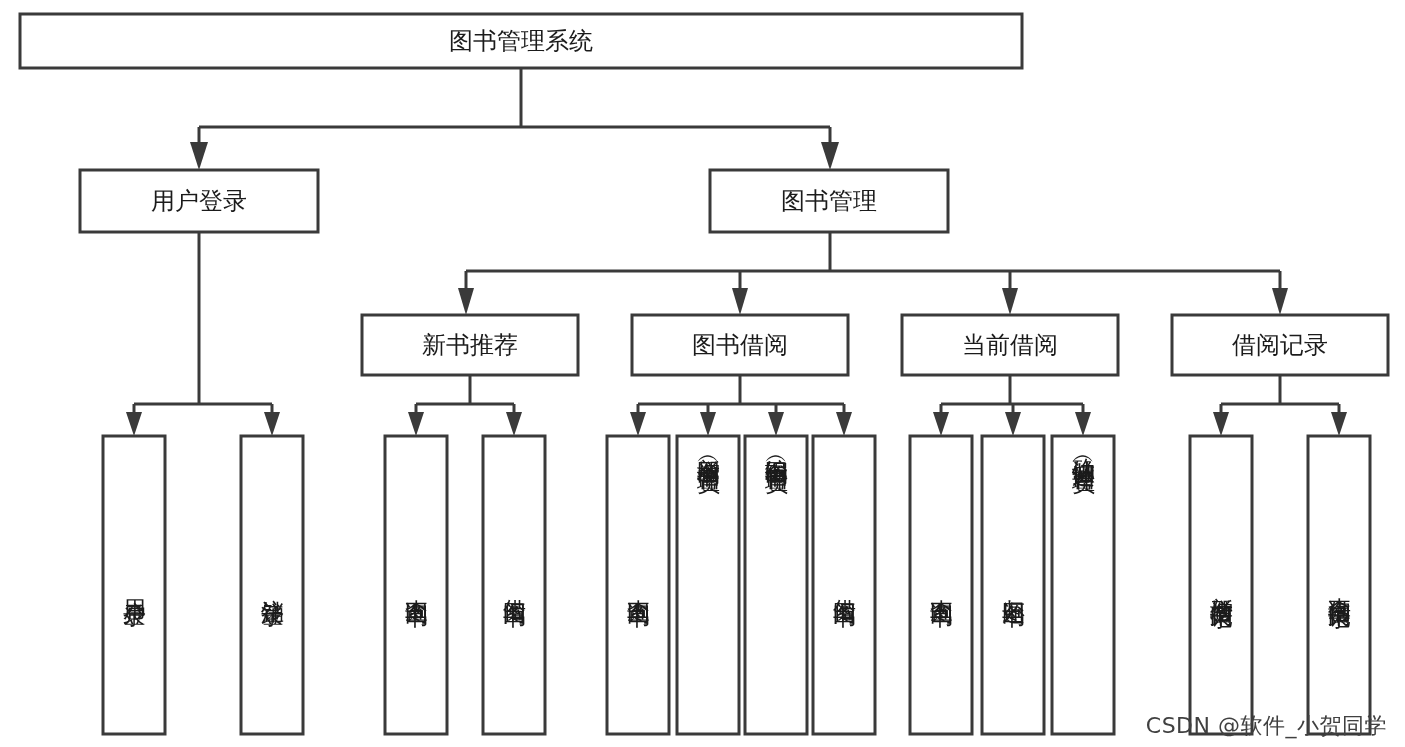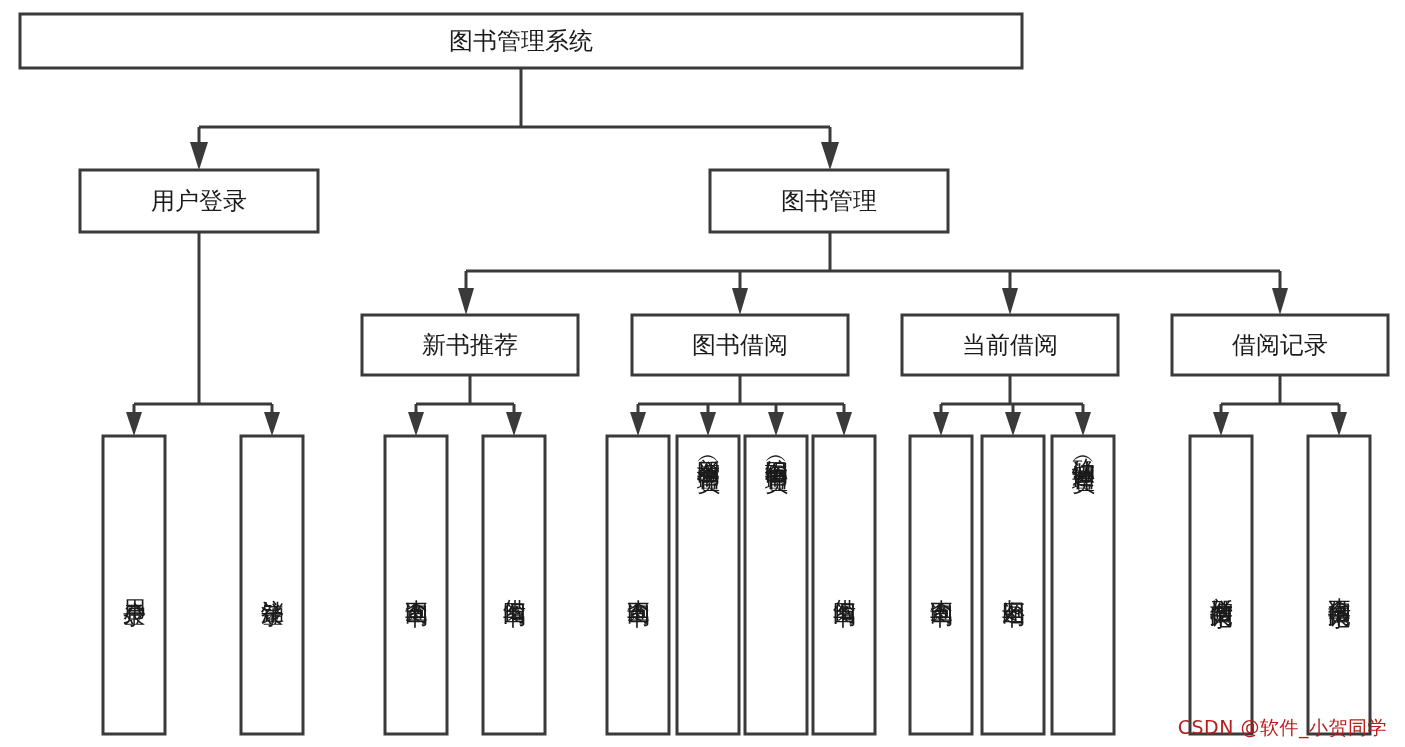--- a/index.html
+++ b/index.html
@@ -63,22 +63,22 @@
     letter-spacing: 2px;
     color: #1b1b1b;
     white-space: nowrap;
     text-align: center;
   }
   .watermark {
     position: absolute;
     right: 12px;
     bottom: 6px;
     font-family: "DejaVu Sans", "Liberation Sans", sans-serif;
-    font-size: 19px;
-    color: #b91c1c;
+    font-size: 22px;
+    color: #404040;
     white-space: nowrap;
     letter-spacing: 0.5px;
   }
 </style>
 </head>
 <body>
 
 <div id="diagram-root">
 
   <svg class="diagram-canvas" viewBox="0 0 1405 747">

